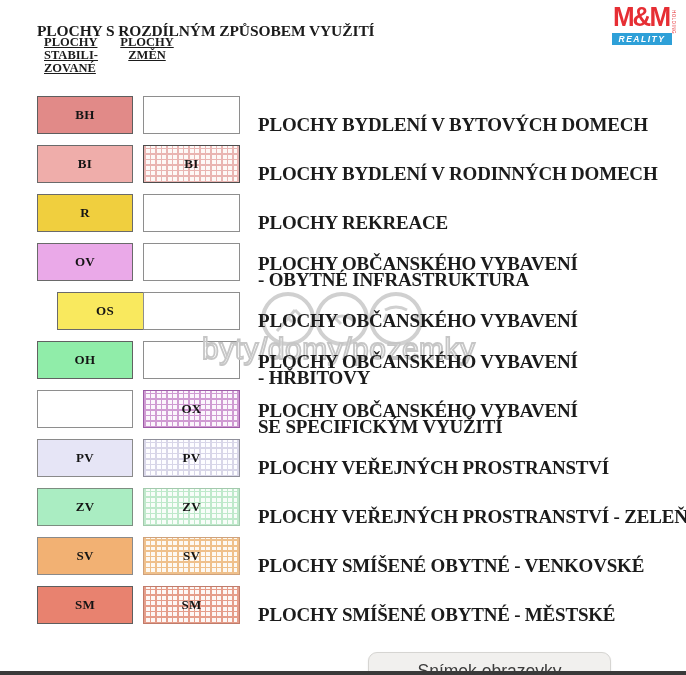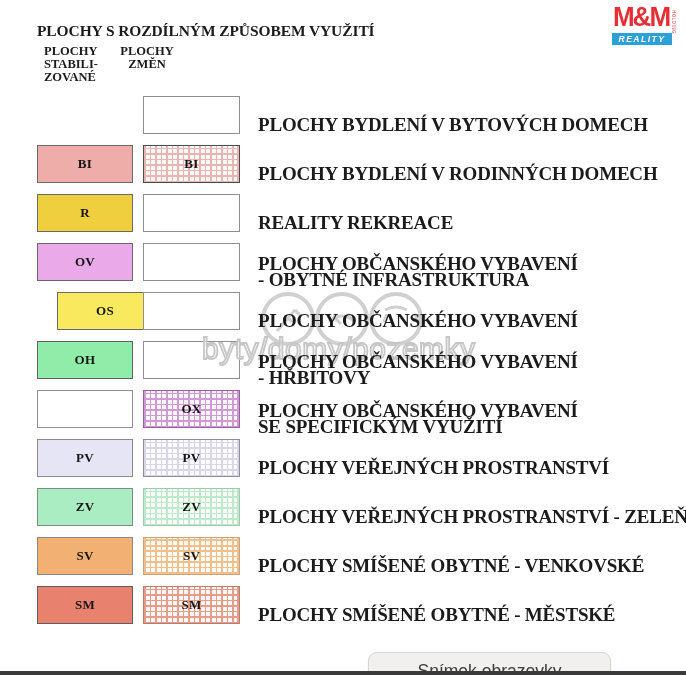--- a/index.html
+++ b/index.html
@@ -5,21 +5,21 @@
   html,body{margin:0;padding:0;}
   .page{
     position:relative; width:686px; height:675px; overflow:hidden;
     background:#ffffff; font-family:"Liberation Serif","DejaVu Serif",serif;
     color:#1b1b1b;
   }
   .title{
     position:absolute; left:37px; top:22px;
     font-size:15.5px; font-weight:bold; letter-spacing:-0.1px; white-space:nowrap;
   }
-  .colhead{ position:absolute; top:45px; font-size:12.5px; font-weight:bold; line-height:12.8px; }
+  .colhead{ position:absolute; top:36px; font-size:12.5px; font-weight:bold; line-height:12.8px;text-decoration:underline; }
   .colhead.c1{ left:44px; text-align:left; }
   .colhead.c2{ left:118px; width:58px; text-align:center; }
 
   
   .logo{ position:absolute; left:612px; top:5px; width:62px; height:40px; background:#ffffff; }
   .logo-top{ position:absolute; left:0; top:-3px; width:58px; height:30px; overflow:visible;
     font-family:"Liberation Sans",sans-serif; font-weight:bold; font-size:26px; letter-spacing:-2px;
     color:#e62e34; text-align:center; transform:scaleY(1.05); }
   .logo-bar{ position:absolute; left:0; bottom:0; width:60px; height:12px; background:#2ea0d8;
     display:flex; align-items:center; justify-content:center;
@@ -74,39 +74,40 @@
   </div>
 
   <div class="logo">
     <div class="logo-top">M&amp;M</div>
     <div class="logo-bar">REALITY</div>
     <div class="logo-side">HOLDING</div>
   </div>
 
   <div class="legend">
   <div class="row">
+    <div class="sw sw1" style="border-color: rgb(94, 94, 94); background: rgb(225, 138, 136);">BH</div>
     <div class="sw sw2" style="border-color: rgb(142, 142, 142);"></div>
     <div class="desc">
           <div>PLOCHY BYDLENÍ V BYTOVÝCH DOMECH</div>
         </div>
   </div>
 
   <div class="row">
     <div class="sw sw1" style="border-color: rgb(106, 106, 106); background: rgb(239, 173, 170);">BI</div>
     <div class="sw sw2" style="border-color: rgb(77, 77, 77); background-color: rgb(253, 249, 247); background-image: repeating-linear-gradient(0deg, rgb(233, 181, 178) 0px, rgb(233, 181, 178) 1.5px, transparent 1.5px, transparent 5.5px), repeating-linear-gradient(90deg, rgb(233, 181, 178) 0px, rgb(233, 181, 178) 1.5px, transparent 1.5px, transparent 5.5px);">BI</div>
     <div class="desc">
           <div>PLOCHY BYDLENÍ V RODINNÝCH DOMECH</div>
         </div>
   </div>
 
   <div class="row">
     <div class="sw sw1" style="border-color: rgb(106, 106, 106); background: rgb(240, 207, 62);">R</div>
     <div class="sw sw2" style="border-color: rgb(142, 142, 142);"></div>
     <div class="desc">
-          <div>REALITY REKREACE</div>
+          <div>PLOCHY REKREACE</div>
         </div>
   </div>
 
   <div class="row">
     <div class="sw sw1" style="border-color: rgb(106, 106, 106); background: rgb(234, 169, 232);">OV</div>
     <div class="sw sw2" style="border-color: rgb(142, 142, 142);"></div>
     <div class="desc">
           <div>PLOCHY OBČANSKÉHO VYBAVENÍ</div>
           <div>- OBYTNÉ INFRASTRUKTURA</div>
         </div>

